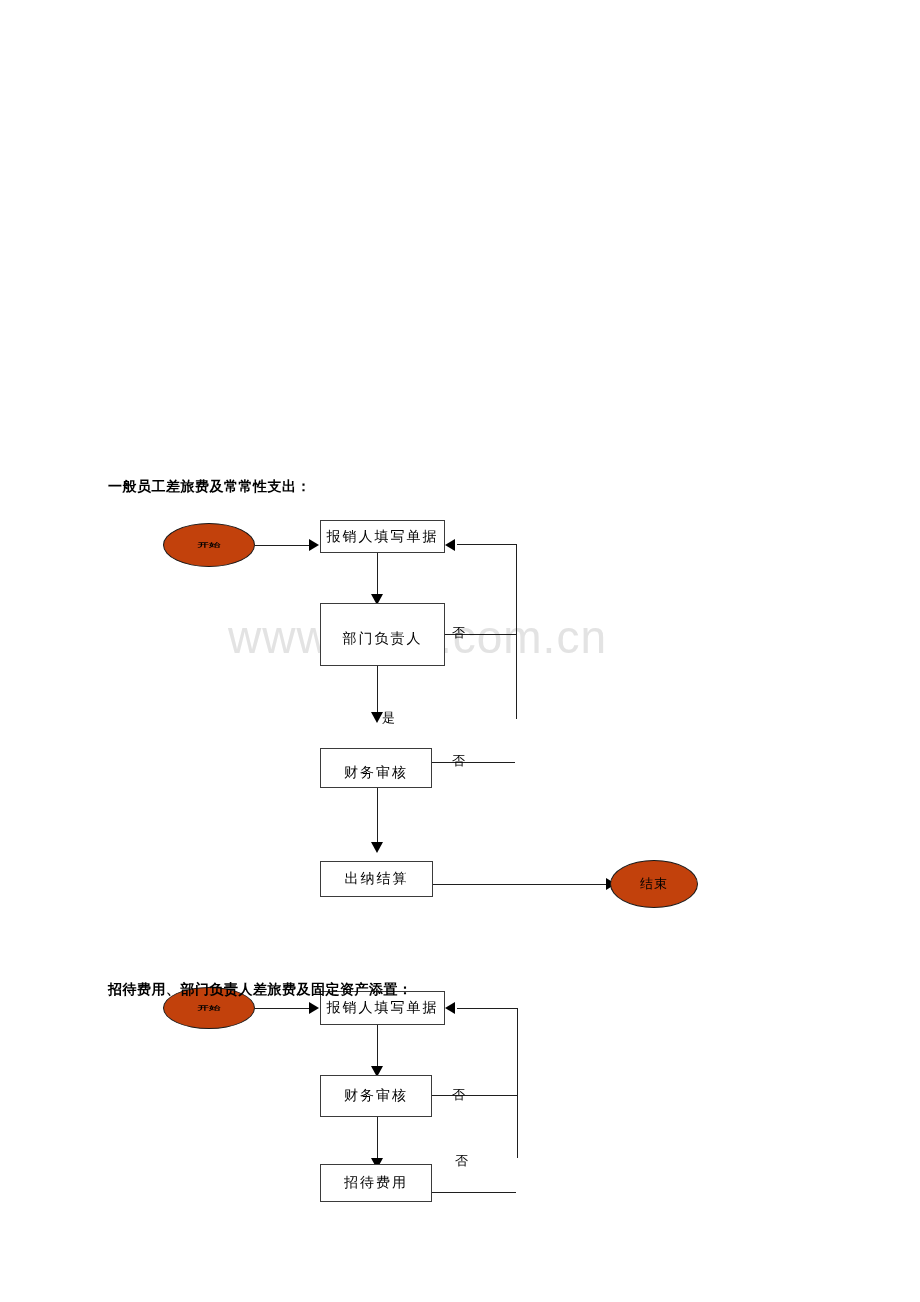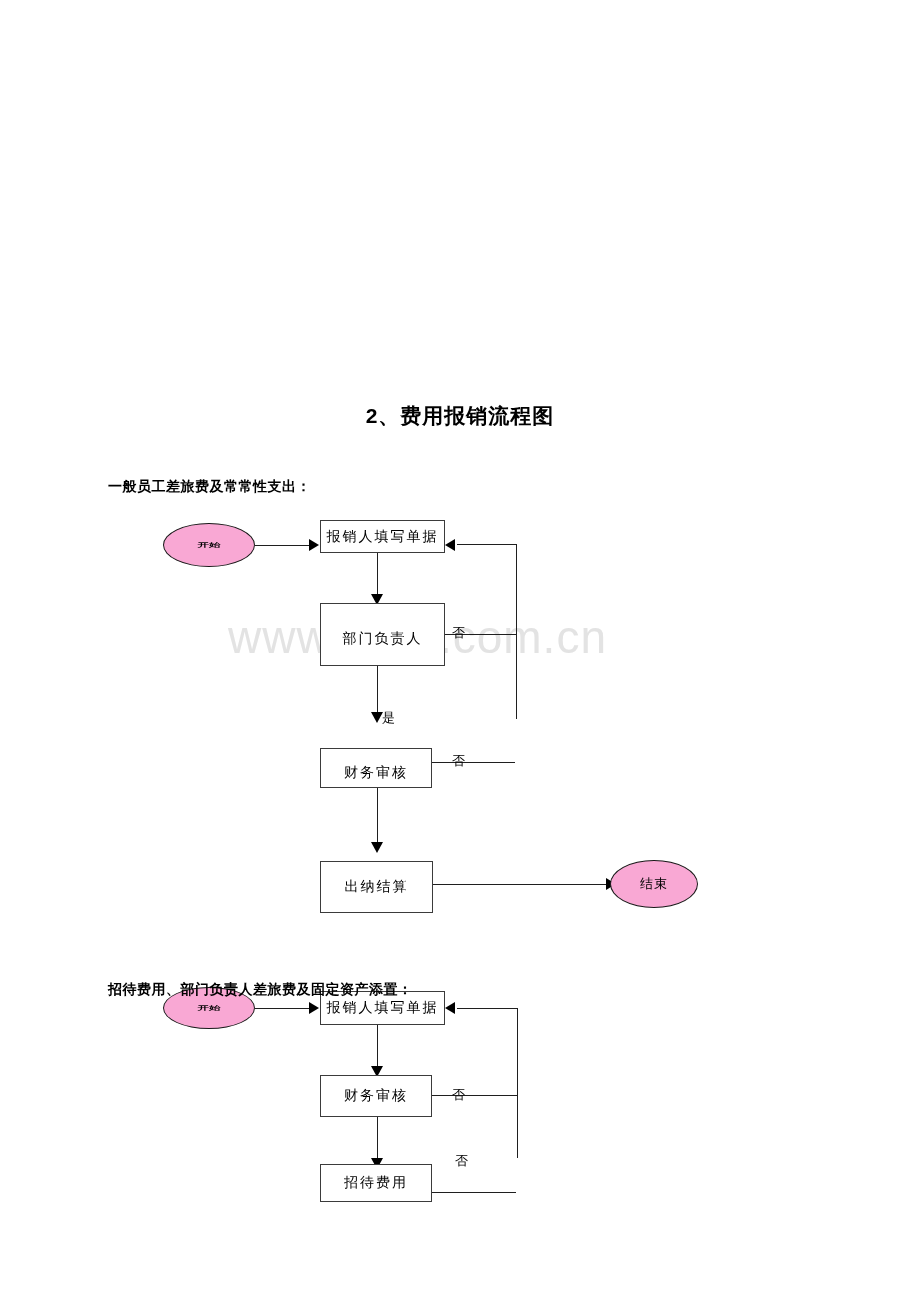--- a/index.html
+++ b/index.html
@@ -78,21 +78,21 @@
     z-index: 2;
   }
   .node-box.lower-text { align-items: flex-end; padding-bottom: 5px; }
   .node-box.mid-low    { padding-top: 8px; }
 
   .node-ellipse {
     position: absolute;
     box-sizing: border-box;
     border: 1.4px solid #1a1a1a;
     border-radius: 50%;
-    background: #f9a8d4;
+    background: #c2410c;
     display: flex;
     align-items: center;
     justify-content: center;
     font-family: "Liberation Serif", "DejaVu Serif", serif;
     font-size: 13px;
     letter-spacing: 1px;
     z-index: 2;
   }
   .node-ellipse.squish {
     font-size: 11px;
@@ -152,21 +152,20 @@
     white-space: nowrap;
   }
 </style>
 </head>
 <body>
 
 <div id="page">
 
   <div class="watermark">www.zixin.com.cn</div>
 
-  <div class="doc-title">2、费用报销流程图</div>
 
   <div class="section-heading" id="heading-1">一般员工差旅费及常常性支出：</div>
 
   <div class="flow">
 
     <div class="node-ellipse squish" style="left:163px; top:523px; width:92px; height:44px;">
       <span>开始</span>
     </div>
 
     <div class="line-h" style="left:255px; top:545px; width:56px;"></div>
@@ -197,21 +196,21 @@
     <div class="node-box lower-text" style="left:320px; top:748px; width:112px; height:40px;">
       <span>财务审核</span>
     </div>
 
     <div class="line-h" style="left:432px; top:762px; width:83px;"></div>
     <div class="edge-label" style="left:452px; top:752px;">否</div>
 
     <div class="line-v" style="left:377px; top:788px; height:58px;"></div>
     <div class="arrow-d" style="left:371px; top:842px;"></div>
 
-    <div class="node-box" style="left:320px; top:861px; width:113px; height:52px;text-align:right;">
+    <div class="node-box" style="left:320px; top:861px; width:113px; height:36px;text-align:right;">
       <span>出纳结算</span>
     </div>
 
     <div class="line-h" style="left:433px; top:884px; width:178px;"></div>
     <div class="arrow-r" style="left:606px; top:878px;"></div>
 
     <div class="node-ellipse" style="left:610px; top:860px; width:88px; height:48px;">
       <span>结束</span>
     </div>
   </div>

